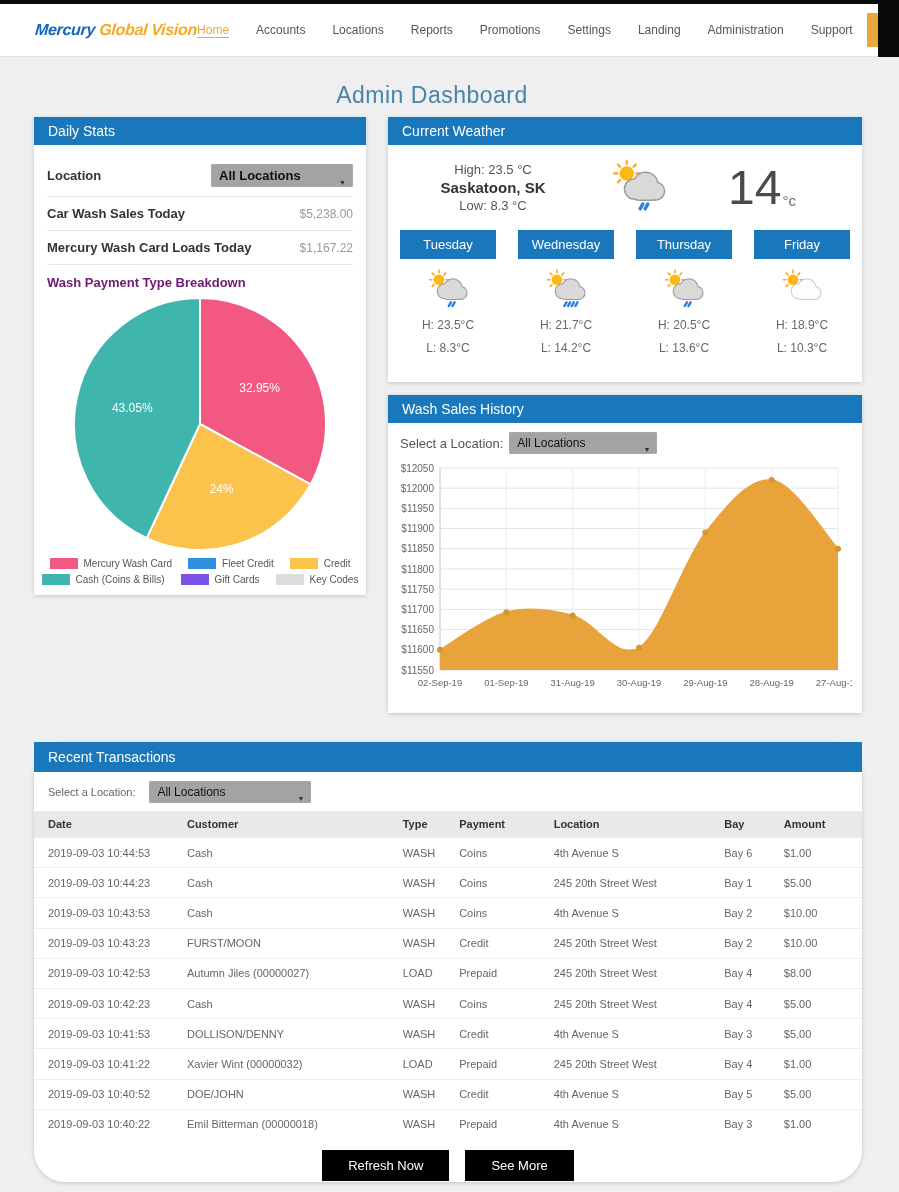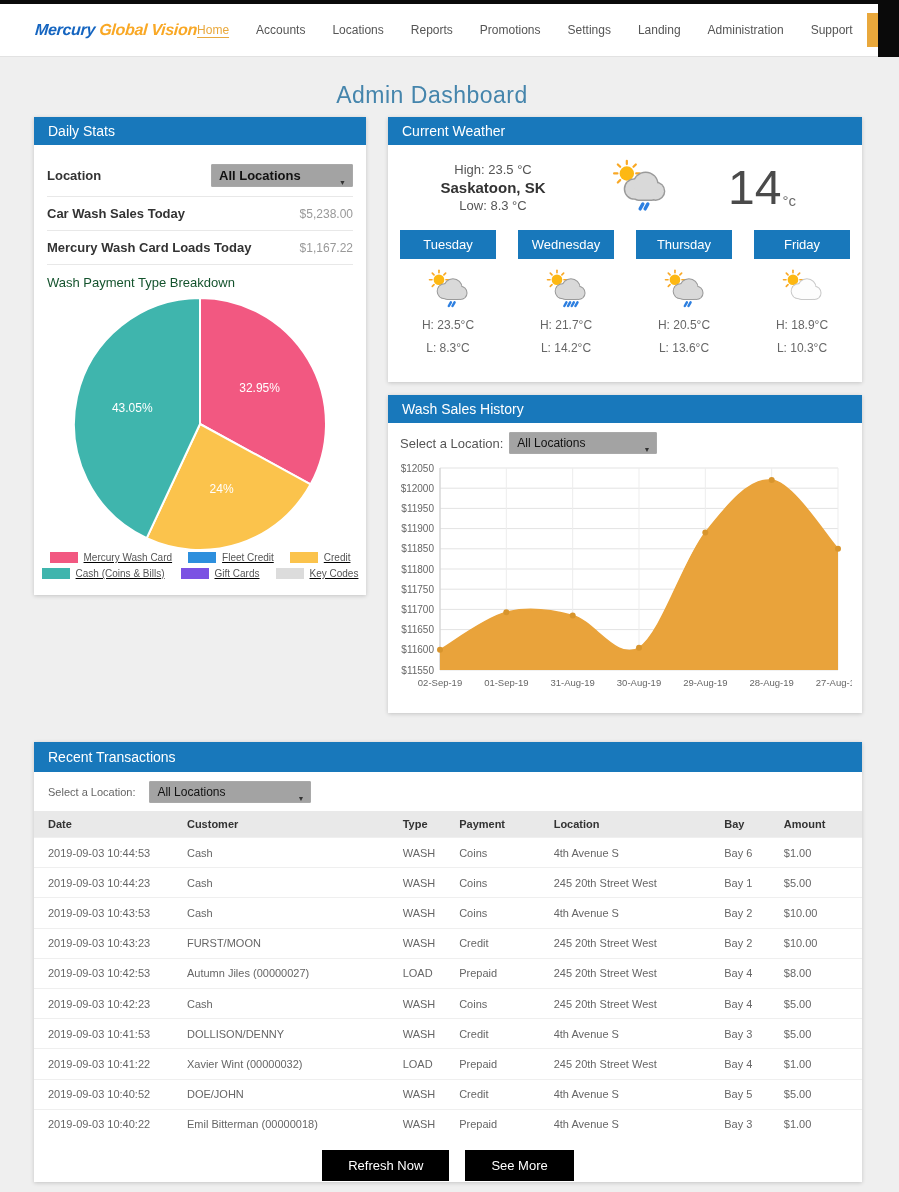--- a/index.html
+++ b/index.html
@@ -22,28 +22,28 @@
 
   .panel { position:absolute; background:#fff; box-shadow:0 1px 4px rgba(0,0,0,0.18); }
   .panel-head { background:#1878bb; color:#fff; font-size:14px; padding:6px 14px; height:28px; display:flex; align-items:center; }
 
   
   #daily-stats { left:34px; top:117px; width:332px; height:478px; }
   .ds-body { padding:10px 13px 8px 13px; }
   .ds-row { display:flex; align-items:center; justify-content:space-between; padding:9px 0; border-bottom:1px solid #e8e8e8; }
   .ds-label { font-size:13px; font-weight:bold; color:#333; }
   .ds-value { font-size:12px; color:#999; }
-  .breakdown-title { font-size:13px; font-weight:normal; color:#14532d; padding:10px 0 2px 0; }
+  .breakdown-title { font-size:13px; font-weight:bold; color:#701a75; padding:10px 0 2px 0; }
   .sel { position:relative; background:#a3a3a3; border:1px solid #a9a9a9; border-radius:1px; display:flex; align-items:flex-end; cursor:pointer; }
   .sel .val { font-size:12px; color:#111; padding:3px 20px 3px 7px; white-space:nowrap; overflow:hidden; }
   .sel .arrow { position:absolute; right:6px; font-size:7px; color:#333; }
   .sel.bold .val { font-weight:bold; font-size:13px; }
   #ds-select { width:142px; }
   .pie-wrap { display:flex; justify-content:center; padding-top:4px; }
-  .legend { display:flex; flex-direction:column; align-items:center; gap:5px;text-decoration:underline; }
+  .legend { margin-top:6px; display:flex; flex-direction:column; align-items:center; gap:5px; }
   .legend-row { display:flex; gap:16px; justify-content:center; }
   .legend-item { display:flex; align-items:center; gap:6px; }
   .legend-swatch { width:28px; height:11px; display:inline-block; }
   .legend-label { font-size:10px; color:#555; white-space:nowrap; }
 
   
   #weather { left:388px; top:117px; width:474px; height:265px; }
   .wx-top { display:flex; align-items:center; padding:14px 26px 6px 30px; }
   .wx-left { text-align:center; width:150px; }
   .wx-high, .wx-low { font-size:13px; color:#555; }
@@ -59,21 +59,21 @@
   .wx-hl + .wx-hl { margin-top:9px; }
 
   
   #wash-history { left:388px; top:395px; width:474px; height:318px; }
   .wsh-select-row { display:flex; align-items:center; gap:6px; padding:9px 12px 2px 12px; }
   .wsh-select-row .lbl { font-size:13px; color:#555; }
   #wsh-select { width:148px; }
   .chart-wrap { padding:4px 4px 0 2px; }
 
   
-  #transactions { left:34px; top:742px; width:828px; height:440px; }
+  #transactions { left:34px; top:742px; width:828px; height:440px;border-radius:31px; }
   #transactions .panel-head { height:30px; font-size:14px; }
   .tx-select-row { display:flex; align-items:center; gap:14px; padding:9px 14px 8px 14px; }
   .tx-select-row .lbl { font-size:11px; color:#666; }
   #tx-select { width:162px; }
   table.tx { width:100%; border-collapse:collapse; }
   table.tx th { background:#e9e9e9; font-size:11px; color:#333; text-align:left; padding:7px 4px; font-weight:bold; }
   table.tx td { font-size:11px; color:#666; padding:8.6px 4px; border-top:1px solid #efefef; }
   table.tx th:first-child, table.tx td:first-child { padding-left:14px; }
   .tx-buttons { display:flex; justify-content:center; gap:16px; margin-top:11px; }
   .tx-btn { background:#000000; color:#fff; border:none; font-size:13px; height:31px; padding:0 26px; cursor:pointer; }

